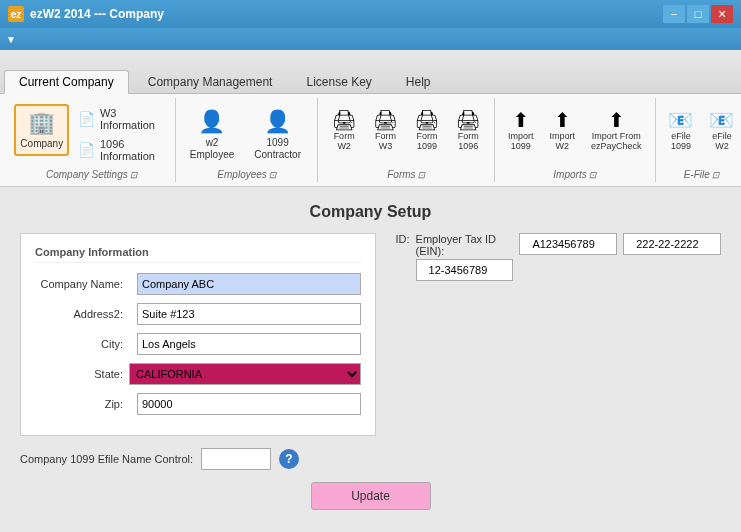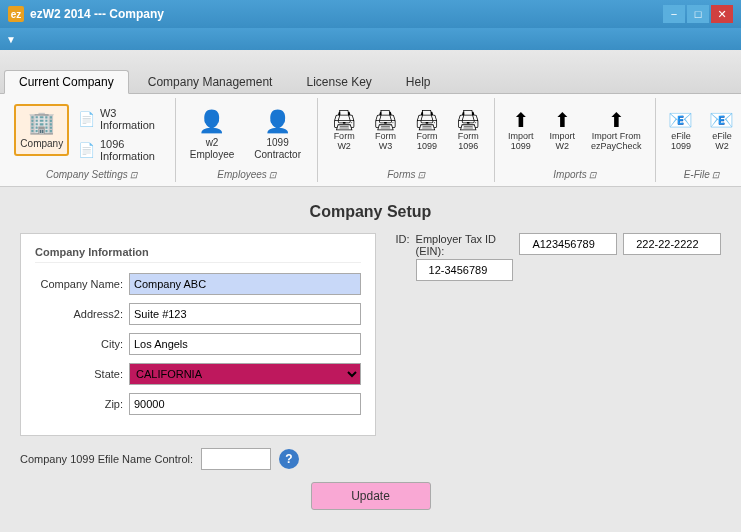--- a/index.html
+++ b/index.html
@@ -201,20 +201,21 @@
       text-align: right;
       flex-shrink: 0;
     }
     .form-input {
       flex: 1;
       height: 22px;
       border: 1px solid #aaa;
       padding: 2px 4px;
       font-size: 11px;
       outline: none;
+      margin-left: 8px;
     }
     .form-input.highlighted { background: #c8d8f8; }
     .form-select {
       flex: 1;
       height: 22px;
       border: 1px solid #aaa;
       padding: 1px 2px;
       font-size: 11px;
       background: #be185d;
       outline: none;

